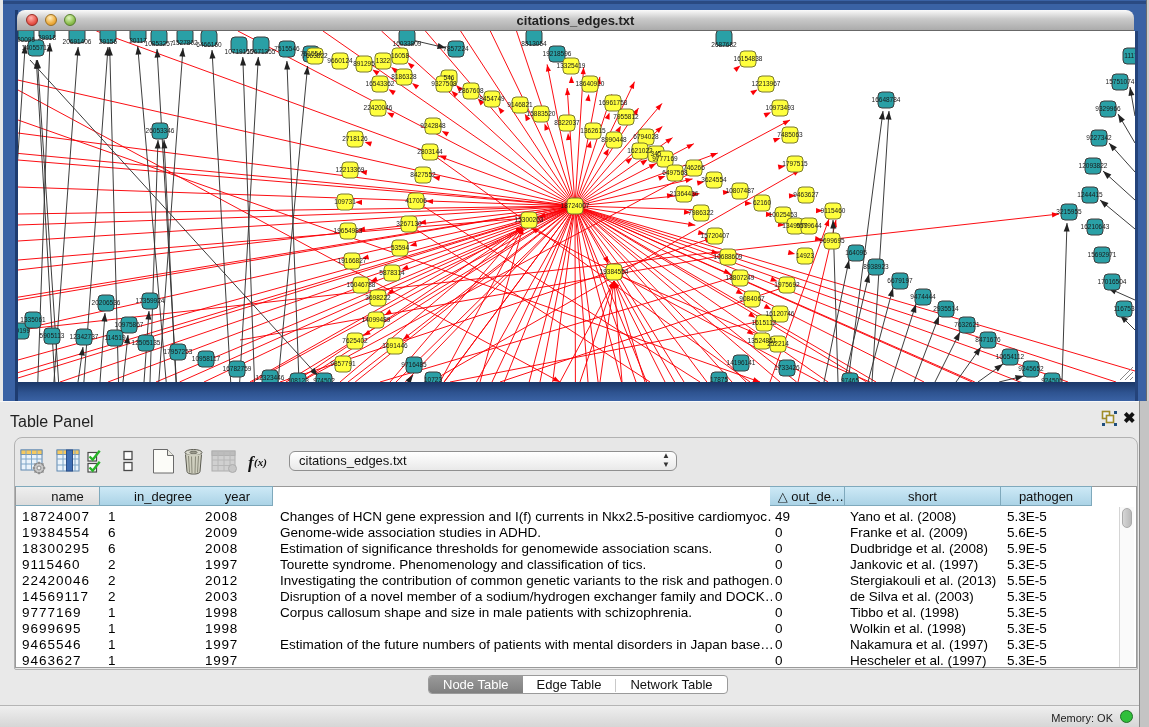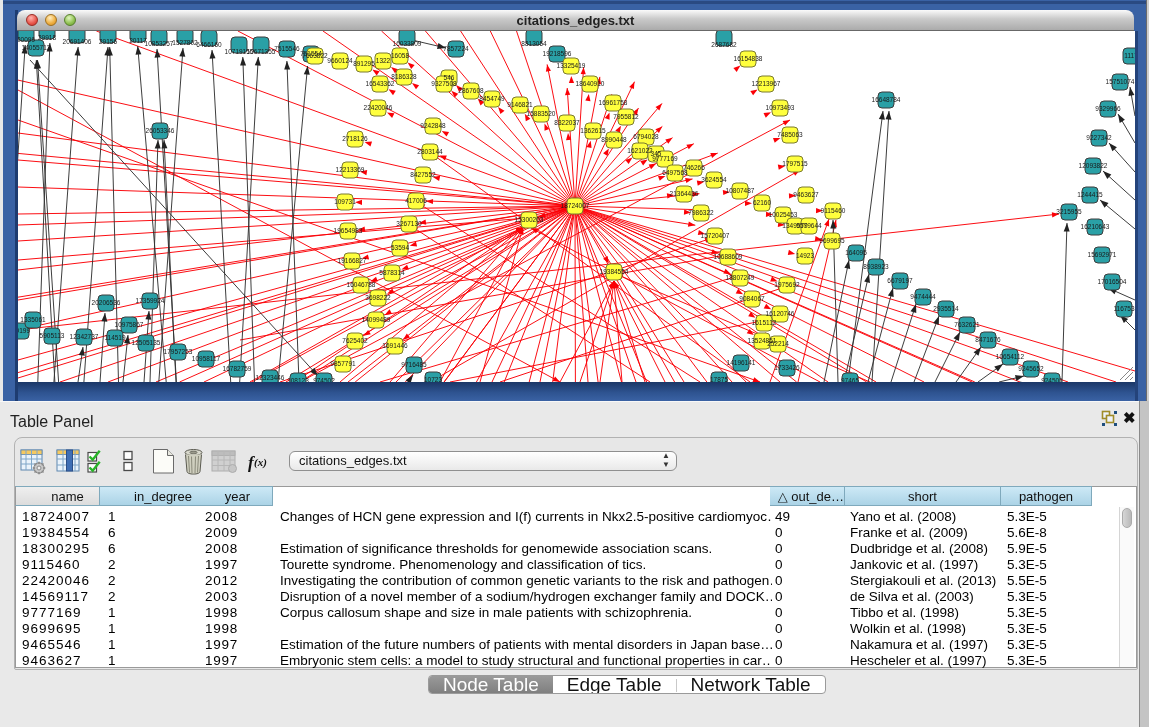--- a/index.html
+++ b/index.html
@@ -28,21 +28,21 @@
 #combo .arr{position:absolute;right:6px;top:-1px;font-size:8px;color:#333;line-height:9px;letter-spacing:0}
 
 #tbl{position:absolute;left:15px;top:486px;width:1122px;height:182px;background:#fff;border:1px solid #9a9a9a}
 .th{position:absolute;top:486px;height:20px;background:linear-gradient(#cde9f6,#abd3e6);border:1px solid #7fa9bc;border-left:none;font-size:13px;color:#111;text-align:center;line-height:19px}
 .trow{position:absolute;left:15px;width:1104px;height:16px;font-size:13.5px;color:#000;white-space:nowrap}
 .trow span{position:absolute;top:1px}
 .c0{left:7px;letter-spacing:1px}.c1{left:93px}.c2{left:190px;letter-spacing:0.75px}.c3{left:265px;width:492px;overflow:hidden}.c4{left:760px}.c5{left:835px}.c6{left:992px}
 #vsb{position:absolute;left:1119px;top:507px;width:15px;height:160px;background:#fafafa;border-left:1px solid #d5d5d5}
 #vsb .thumb{position:absolute;left:2px;top:1px;width:10px;height:20px;background:linear-gradient(90deg,#d6d6d6,#b9b9b9);border:1px solid #aaa;border-radius:5px}
 
-#tabs{position:absolute;left:428px;top:675px;height:19px;border:1px solid #9a9a9a;border-radius:4px;overflow:hidden;font-size:19px;line-height:17px;background:#fff;white-space:nowrap}
+#tabs{position:absolute;left:428px;top:675px;height:19px;border:1px solid #9a9a9a;border-radius:4px;overflow:hidden;font-size:13px;line-height:17px;background:#fff;white-space:nowrap}
 #tabs span{display:inline-block;height:19px;padding:0 14px;color:#111;vertical-align:top}
 #tabs .sel{background:linear-gradient(#9a9a9a,#7c7c7c);color:#fff}
 #tabs .sep{width:0;padding:0;border-left:1px solid #c9c9c9;height:13px;margin-top:3px}
 
 #sbar{position:absolute;left:0;top:705px;width:1149px;height:22px;background:linear-gradient(#efefef,#d6d6d6);border-top:1px solid #b5b5b5}
 #sbar .mem{position:absolute;right:36px;top:6px;font-size:11px;color:#222}
 #sbar .dot{position:absolute;right:16px;top:4px;width:13px;height:13px;border-radius:50%;background:#2fbf3a;border:1px solid #226f28}
 </style></head><body>
 <div id="app">
  <div id="desktop">
@@ -755,23 +755,24 @@
       <span class="c2">2008</span>
       <span class="c3">Changes of HCN gene expression and I(f) currents in Nkx2.5-positive cardiomyoc…</span>
       <span class="c4">49</span>
       <span class="c5">Yano et al. (2008)</span>
       <span class="c6">5.3E-5</span>
     </div>
     <div class="trow" style="top:524px">
 <span class="c0">19384554</span>
       <span class="c1">6</span>
       <span class="c2">2009</span>
+      <span class="c3">Genome-wide association studies in ADHD.</span>
       <span class="c4">0</span>
       <span class="c5">Franke et al. (2009)</span>
-      <span class="c6">5.6E-8</span>
+      <span class="c6">5.6E-5</span>
     </div>
     <div class="trow" style="top:540px">
 <span class="c0">18300295</span>
       <span class="c1">6</span>
       <span class="c2">2008</span>
       <span class="c3">Estimation of significance thresholds for genomewide association scans.</span>
       <span class="c4">0</span>
       <span class="c5">Dudbridge et al. (2008)</span>
       <span class="c6">5.9E-5</span>
     </div>
@@ -825,22 +826,25 @@
       <span class="c2">1997</span>
       <span class="c3">Estimation of the future numbers of patients with mental disorders in Japan base…</span>
       <span class="c4">0</span>
       <span class="c5">Nakamura et al. (1997)</span>
       <span class="c6">5.3E-5</span>
     </div>
     <div class="trow" style="top:652px">
 <span class="c0">9463627</span>
       <span class="c1">1</span>
       <span class="c2">1997</span>
-      <span class="c3">Embryonic stem cells: a model to study structural and functional properties in car…</span>
       <span class="c4">0</span>
       <span class="c5">Hescheler et al. (1997)</span>
       <span class="c6">5.3E-5</span>
     </div>
  <div id="vsb">
       <div class="thumb"></div>
     </div>
  <div id="tabs"><span class="sel">Node Table</span><span>Edge Table</span><span class="sep"></span><span>Network Table</span></div>
+ <div id="sbar">
+      <span class="mem">Memory: OK</span>
+      <span class="dot"></span>
+    </div>
  <div id="rband"></div>
 </div>
 </body></html>

